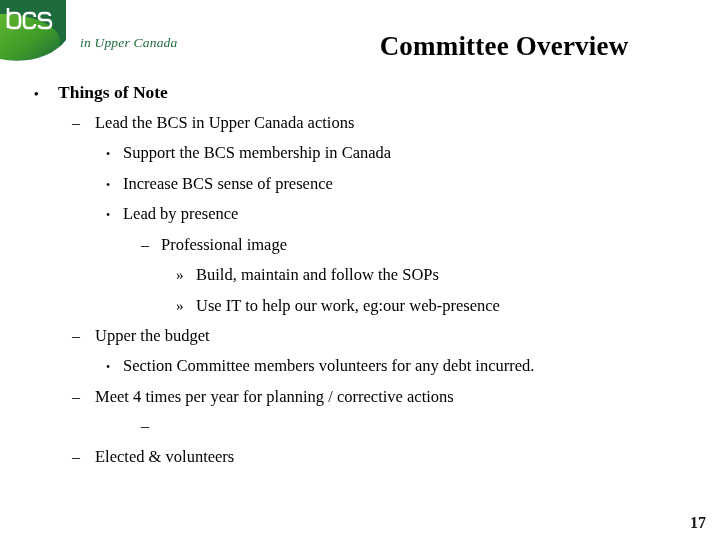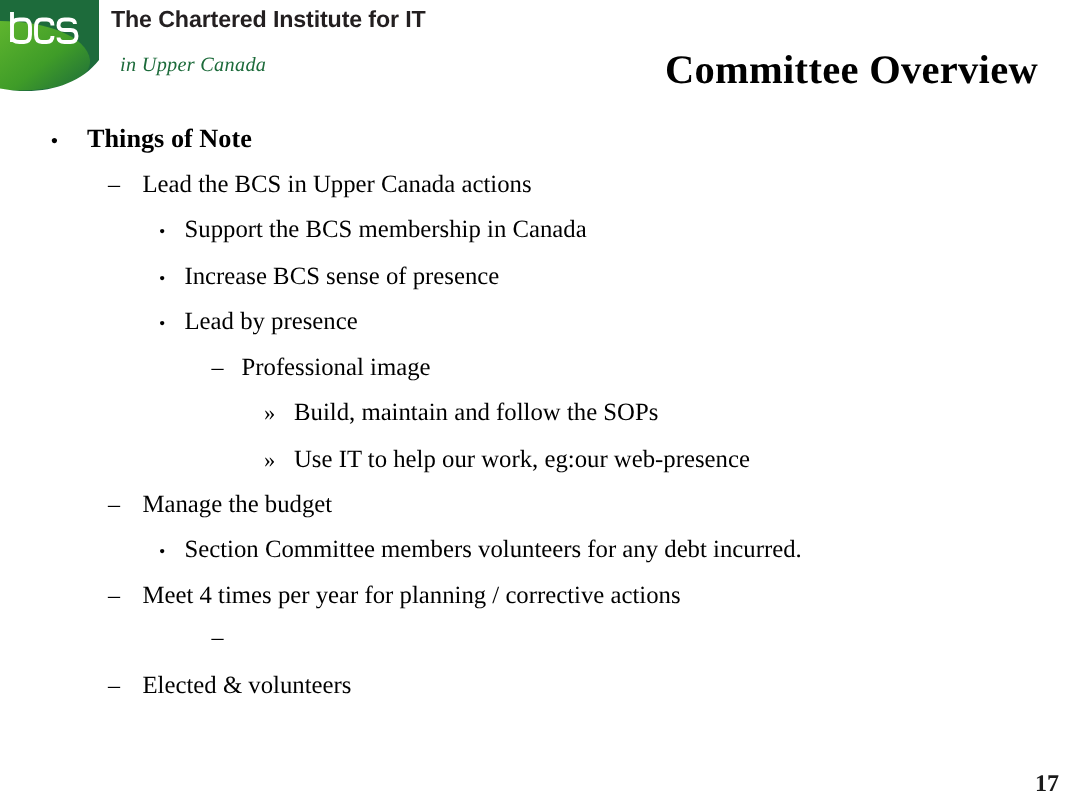--- a/index.html
+++ b/index.html
@@ -64,24 +64,24 @@
     font-style: italic;
     font-weight: normal;
     letter-spacing: 0.2px;
     color: #1d6b3b;
     white-space: nowrap;
   }
 
   
   .slide-title {
     position: absolute;
-    left: 292px;
+    left: 304px;
     top: 31px;
     width: 400px;
-    text-align: right;
+    text-align: center;
     font-family: "Liberation Serif", "DejaVu Serif", serif;
     font-size: 27px;
     font-weight: bold;
     color: #000000;
     white-space: nowrap;
     letter-spacing: 0.2px;
   }
 
   
   .body-outline {
@@ -186,21 +186,20 @@
           <path d="M8 8 L8 28"></path>
           <path d="M8 17 Q 8 13 13 13 L16 13 Q 20 13 20 18 L20 23 Q 20 28 16 28 L13 28 Q 8 28 8 24"></path>
 
           <path d="M35 17 Q 35 13 31 13 L28 13 Q 24 13 24 18 L24 23 Q 24 28 28 28 L31 28 Q 35 28 35 24"></path>
 
           <path d="M50 16 Q 50 13 46 13 L43 13 Q 39 13 39 17 Q 39 20 43 20 L47 20 Q 51 20 51 24 Q 51 28 47 28 L43 28 Q 39 28 39 25"></path>
         </g>
       </svg>
     </div>
 
-    <div class="logo-org-name">The Chartered Institute for IT</div>
 
     <div class="logo-sub-name">in Upper Canada</div>
   </div>
 
   <div class="slide-title">Committee Overview</div>
 
   <div class="body-outline" id="outline-root">
       <div class="outline-row lv1">
         <span class="bullet-marker">•</span>
         <span class="row-text">Things of Note</span>
@@ -228,21 +227,21 @@
       <div class="outline-row lv5">
         <span class="bullet-marker">»</span>
         <span class="row-text">Build, maintain and follow the SOPs</span>
       </div>
       <div class="outline-row lv5">
         <span class="bullet-marker">»</span>
         <span class="row-text">Use IT to help our work, eg:our web-presence</span>
       </div>
       <div class="outline-row lv2">
         <span class="bullet-marker">–</span>
-        <span class="row-text">Manage the budget</span>
+        <span class="row-text">Upper the budget</span>
       </div>
       <div class="outline-row lv3">
         <span class="bullet-marker">•</span>
         <span class="row-text">Section Committee members volunteers for any debt incurred.</span>
       </div>
       <div class="outline-row lv2">
         <span class="bullet-marker">–</span>
         <span class="row-text">Meet 4 times per year for planning / corrective actions</span>
       </div>
       <div class="outline-row lv4">

